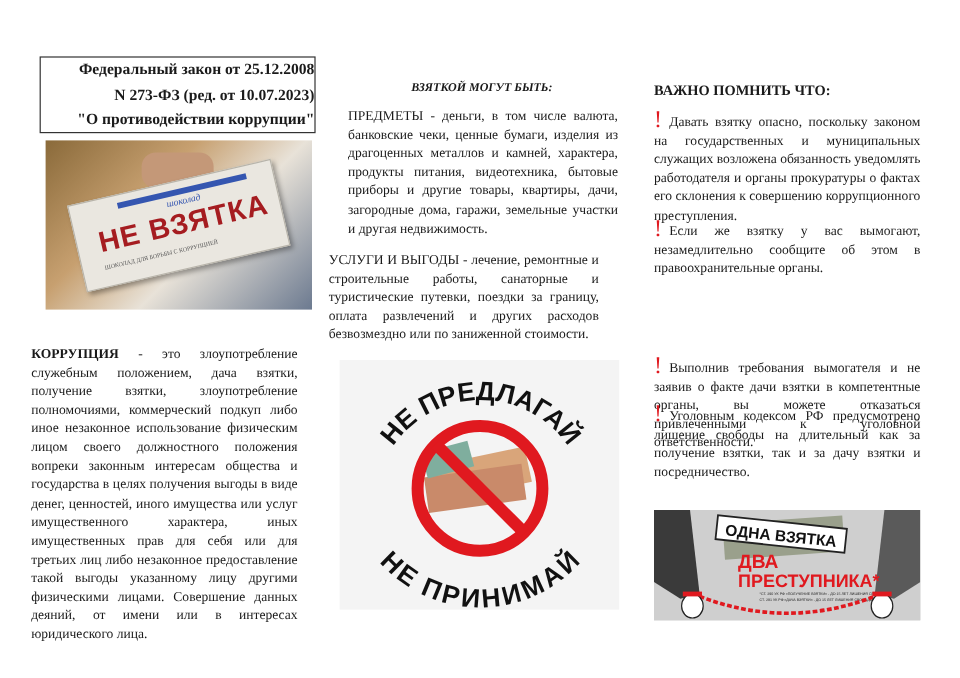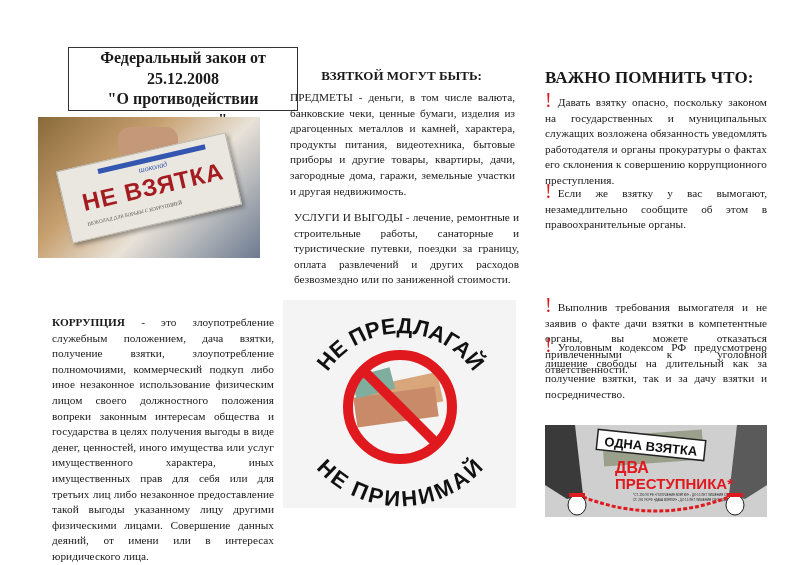--- a/index.html
+++ b/index.html
@@ -1,42 +1,43 @@
 <!DOCTYPE html>
 <html><head>
 <meta charset="utf-8">
 <style>
   html,body{margin:0;padding:0;background:#fff;}
   body{width:800px;height:565px;position:relative;overflow:hidden;font-family:"Liberation Serif","DejaVu Serif",serif;color:#1a1a1a;}
   .abs{position:absolute;}
-  .law-box{left:33px;top:47px;width:228px;height:62px;border:1px solid #333;text-align:center;font-weight:bold;font-size:16px;margin-left:35px;}
+  .law-box{left:33px;top:47px;width:228px;height:62px;border:1px solid #333;text-align:right;font-weight:bold;font-size:13px;}
   .law-box div{line-height:20.5px;}
   .img1{left:38px;top:117px;width:222px;height:141px;background:linear-gradient(135deg,#8a6a3a 0%,#c7a070 35%,#e8e2d8 60%,#6c7a90 100%);overflow:hidden;}
   .bar{position:absolute;left:24px;top:34px;width:172px;height:72px;background:#eae7e0;border:1px solid #b8b4aa;transform:rotate(-13deg);box-shadow:2px 3px 4px rgba(0,0,0,.35);}
   .bar .stripe{position:absolute;left:40px;top:6px;width:110px;height:5px;background:#3556b0;}
   .bar .brand{position:absolute;left:80px;top:12px;font-size:8px;font-style:italic;color:#3556b0;}
   .bar .title{position:absolute;left:18px;top:22px;font-family:"Liberation Sans",sans-serif;font-weight:bold;font-size:24px;color:#a51c20;letter-spacing:1px;}
   .bar .fine{position:absolute;left:18px;top:55px;font-size:5px;color:#555;}
   .fingers{position:absolute;left:80px;top:10px;width:60px;height:30px;background:#c49878;border-radius:12px;}
   .p{font-size:11.3px;line-height:15.6px;text-align:justify;}
-  .left-text{left:52px;top:288px;width:222px;margin-top:27px;}
-  .h-mid{left:288px;top:68px;width:227px;text-align:center;font-weight:bold;font-size:13px;}
+  .left-text{left:26px;top:288px;width:222px;}
+  .h-mid{left:288px;top:68px;width:227px;text-align:center;font-weight:bold;font-size:10px;font-style:italic;}
   .mid1{left:290px;top:90px;width:225px;}
-  .mid2{left:294px;top:210px;width:225px;}
+  .mid2{left:274px;top:210px;width:225px;}
   .img2{left:283px;top:300px;width:233px;height:208px;background:#f4f4f4;}
-  .h-right{left:545px;top:68px;width:225px;font-weight:bold;font-size:17px;}
+  .h-right{left:545px;top:68px;width:225px;font-weight:bold;font-size:12px;}
   .r-item{left:545px;width:222px;}
   .excl{color:#e0191f;font-size:20px;font-weight:normal;line-height:10px;margin-right:6px;vertical-align:-1px;}
   .img3{left:545px;top:425px;width:222px;height:92px;background:#c9c9c9;overflow:hidden;}
 </style>
 </head>
 <body>
 
 <div class="abs law-box">
   <div>Федеральный закон от 25.12.2008</div>
+  <div>N 273-ФЗ (ред. от 10.07.2023)</div>
   <div>"О противодействии коррупции"</div>
 </div>
 
 <div class="abs img1">
   <div class="fingers"></div>
   <div class="bar">
     <div class="stripe"></div>
     <div class="brand">шоколад</div>
     <div class="title">НЕ ВЗЯТКА</div>
     <div class="fine">ШОКОЛАД ДЛЯ БОРЬБЫ С КОРРУПЦИЕЙ</div>

